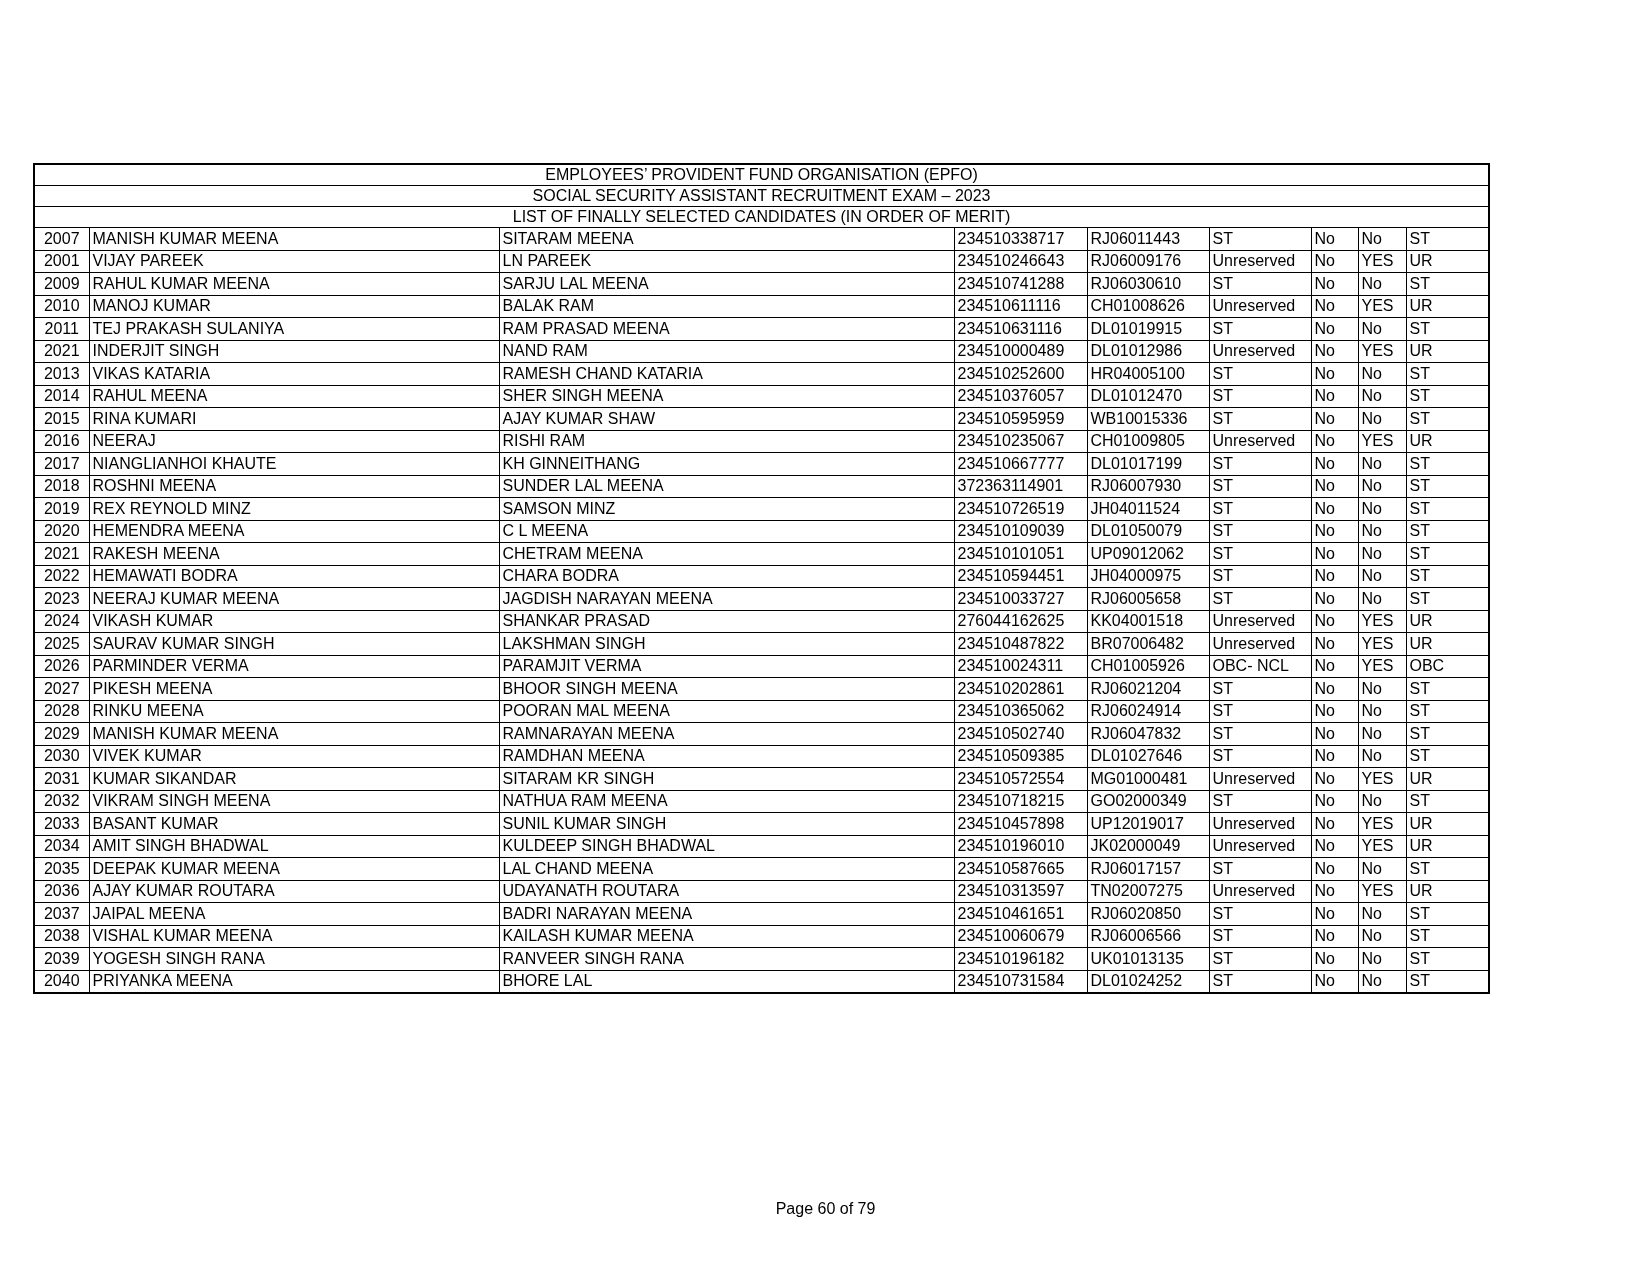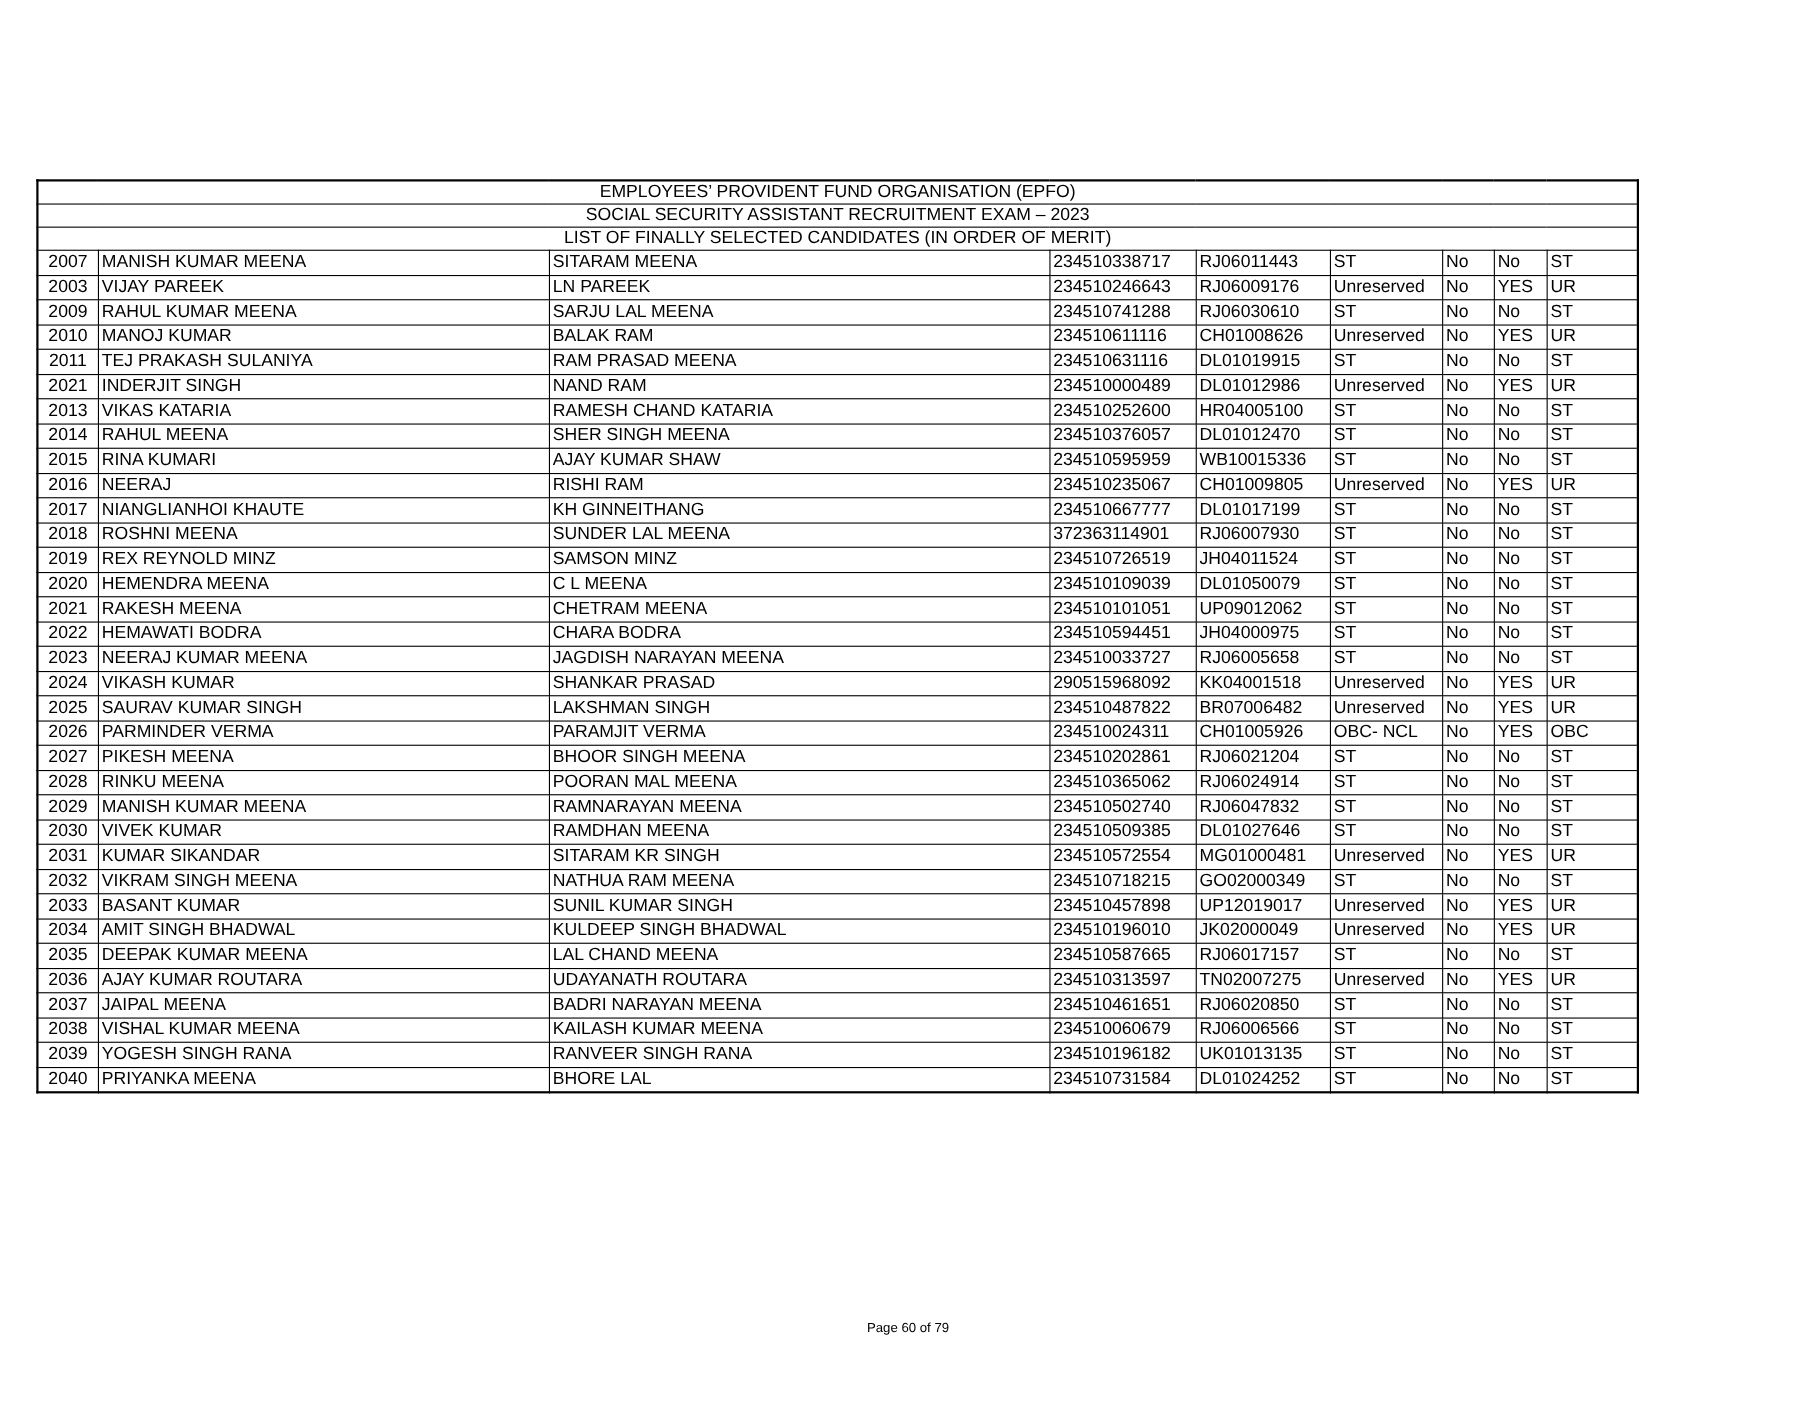--- a/index.html
+++ b/index.html
@@ -48,21 +48,21 @@
   }
   th.wrap { white-space: normal; }
   .al { text-align: left; }
   .ac { text-align: center; }
   .footer {
     position: absolute;
     left: 0;
     top: 1200px;
     width: 100%;
     text-align: center;
-    font-size: 12px;
+    font-size: 16px;
   }
 </style>
 </head>
 <body>
 
 <div class="page">
 
   <table class="doc-table">
     <colgroup>
       <col style="width:55px">
@@ -91,21 +91,21 @@
           <td class="al">MANISH KUMAR MEENA</td>
           <td class="al">SITARAM MEENA</td>
           <td class="al">234510338717</td>
           <td class="al">RJ06011443</td>
           <td class="al">ST</td>
           <td class="al">No</td>
           <td class="al">No</td>
           <td class="al">ST</td>
         </tr>
         <tr>
-          <td class="ac">2003</td>
+          <td class="ac">2001</td>
           <td class="al">VIJAY PAREEK</td>
           <td class="al">LN PAREEK</td>
           <td class="al">234510246643</td>
           <td class="al">RJ06009176</td>
           <td class="al">Unreserved</td>
           <td class="al">No</td>
           <td class="al">YES</td>
           <td class="al">UR</td>
         </tr>
         <tr>
@@ -270,21 +270,21 @@
           <td class="al">RJ06005658</td>
           <td class="al">ST</td>
           <td class="al">No</td>
           <td class="al">No</td>
           <td class="al">ST</td>
         </tr>
         <tr>
           <td class="ac">2024</td>
           <td class="al">VIKASH KUMAR</td>
           <td class="al">SHANKAR PRASAD</td>
-          <td class="al">290515968092</td>
+          <td class="al">276044162625</td>
           <td class="al">KK04001518</td>
           <td class="al">Unreserved</td>
           <td class="al">No</td>
           <td class="al">YES</td>
           <td class="al">UR</td>
         </tr>
         <tr>
           <td class="ac">2025</td>
           <td class="al">SAURAV KUMAR SINGH</td>
           <td class="al">LAKSHMAN SINGH</td>

